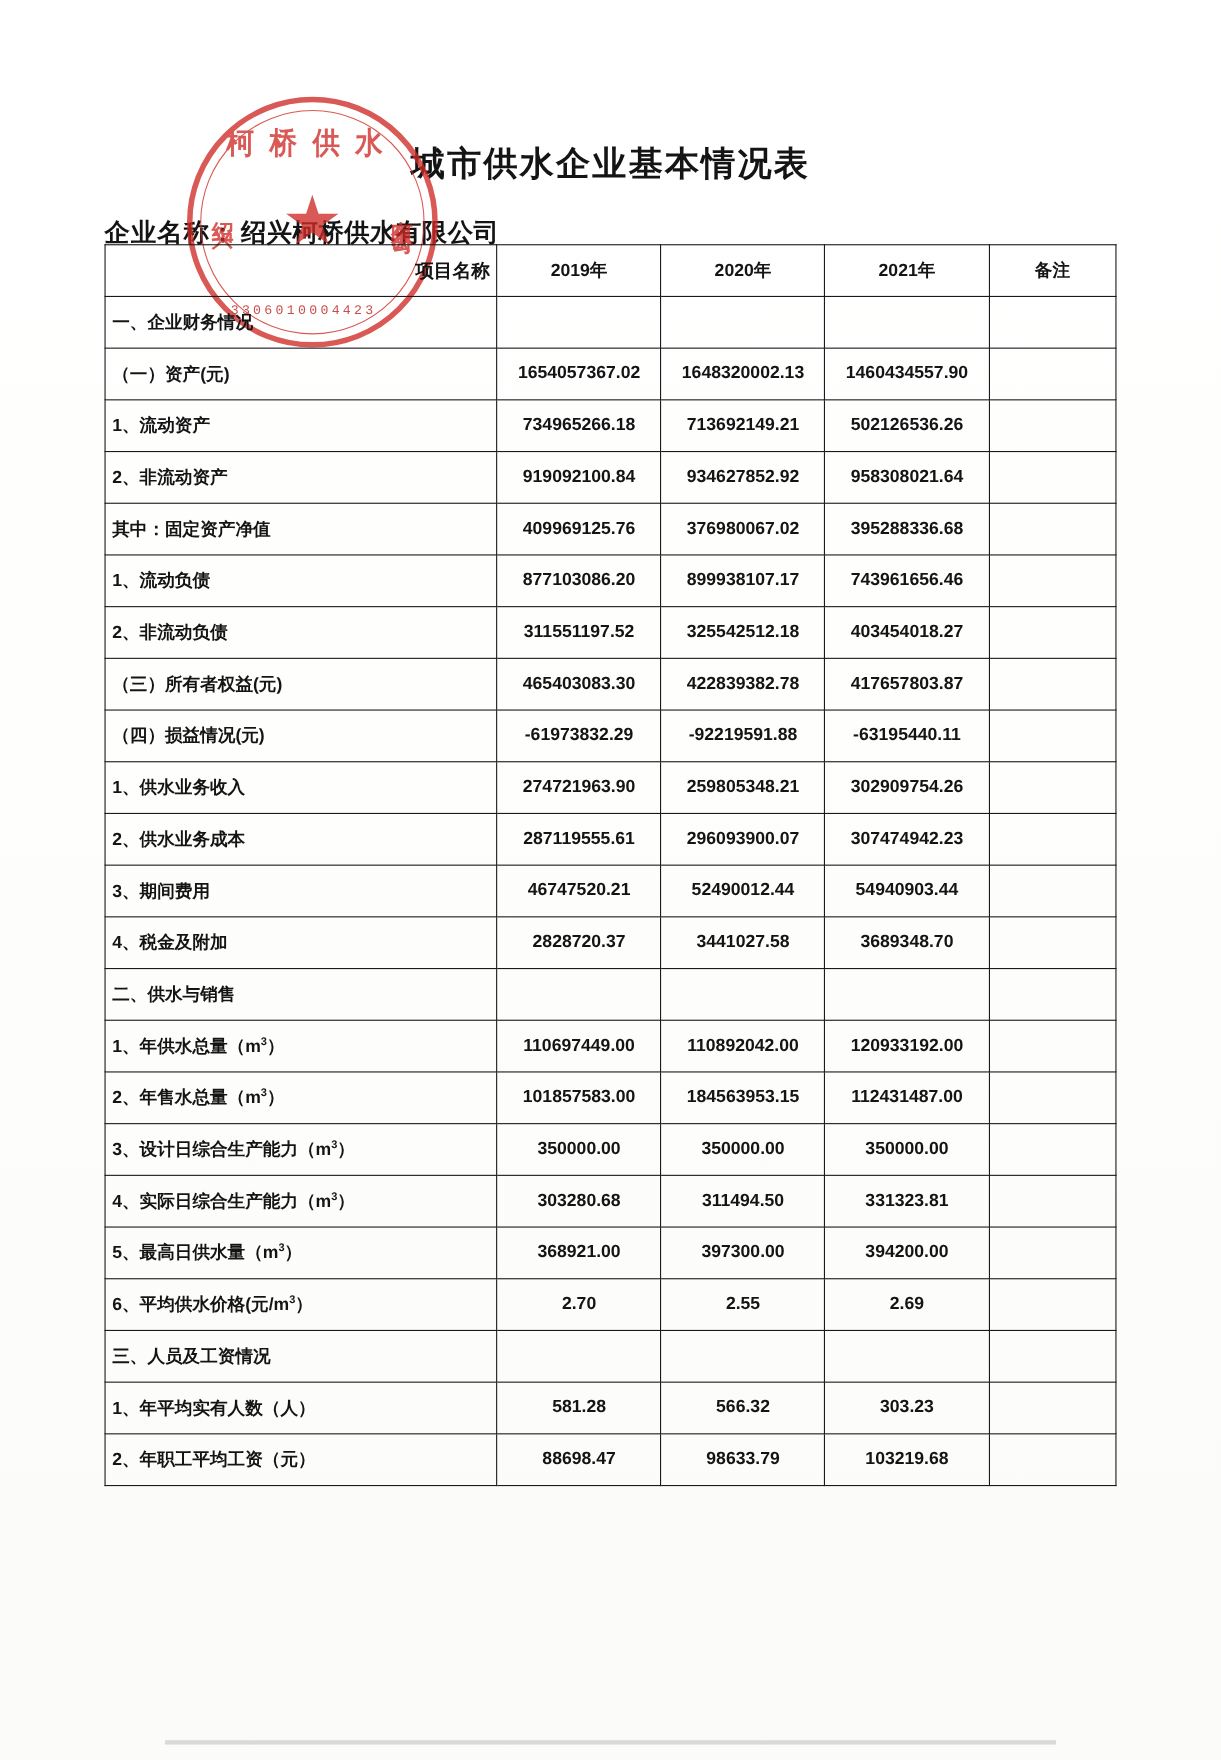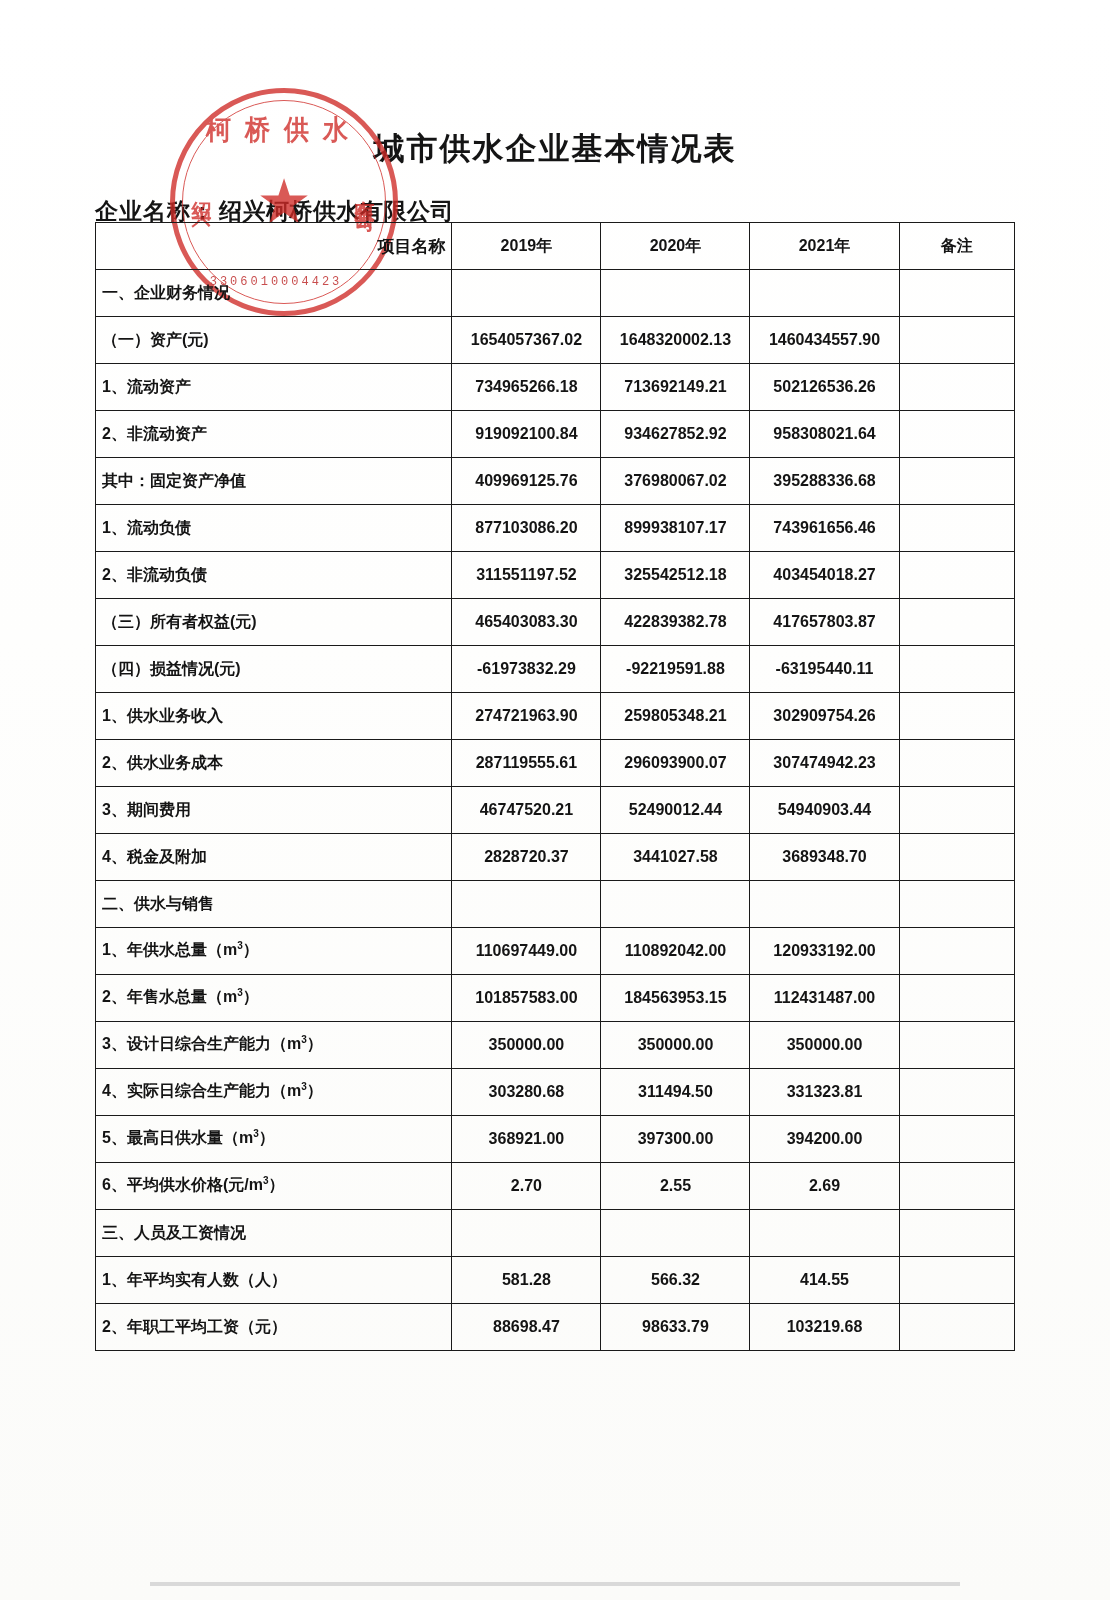--- a/index.html
+++ b/index.html
@@ -374,21 +374,21 @@
           <td class="item ind0">三、人员及工资情况</td>
           <td class="num"></td>
           <td class="num"></td>
           <td class="num"></td>
           <td class="num"></td>
         </tr>
         <tr>
           <td class="item ind2">1、年平均实有人数（人）</td>
           <td class="num">581.28</td>
           <td class="num">566.32</td>
-          <td class="num">414.55</td>
+          <td class="num">303.23</td>
           <td class="num"></td>
         </tr>
         <tr>
           <td class="item ind2">2、年职工平均工资（元）</td>
           <td class="num">88698.47</td>
           <td class="num">98633.79</td>
           <td class="num">103219.68</td>
           <td class="num"></td>
         </tr>
       </tbody>

